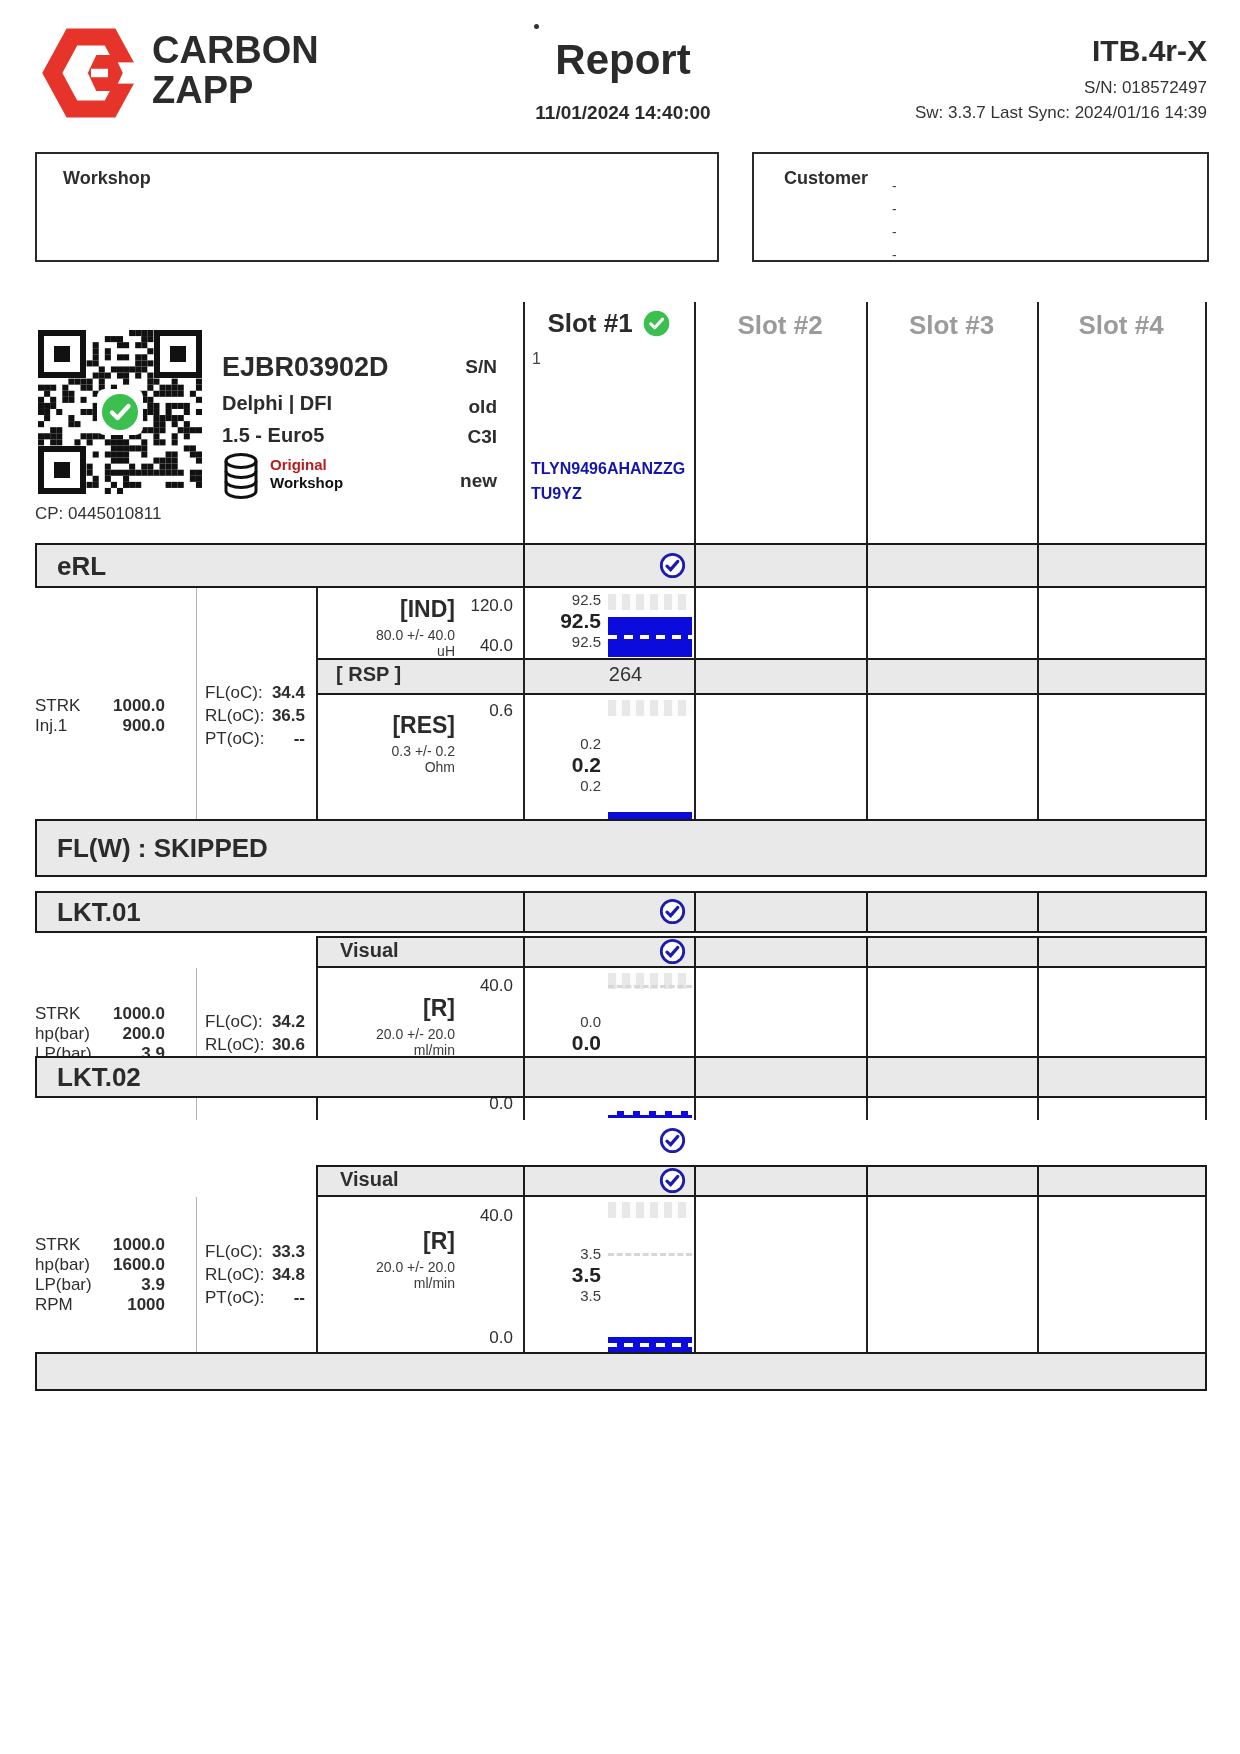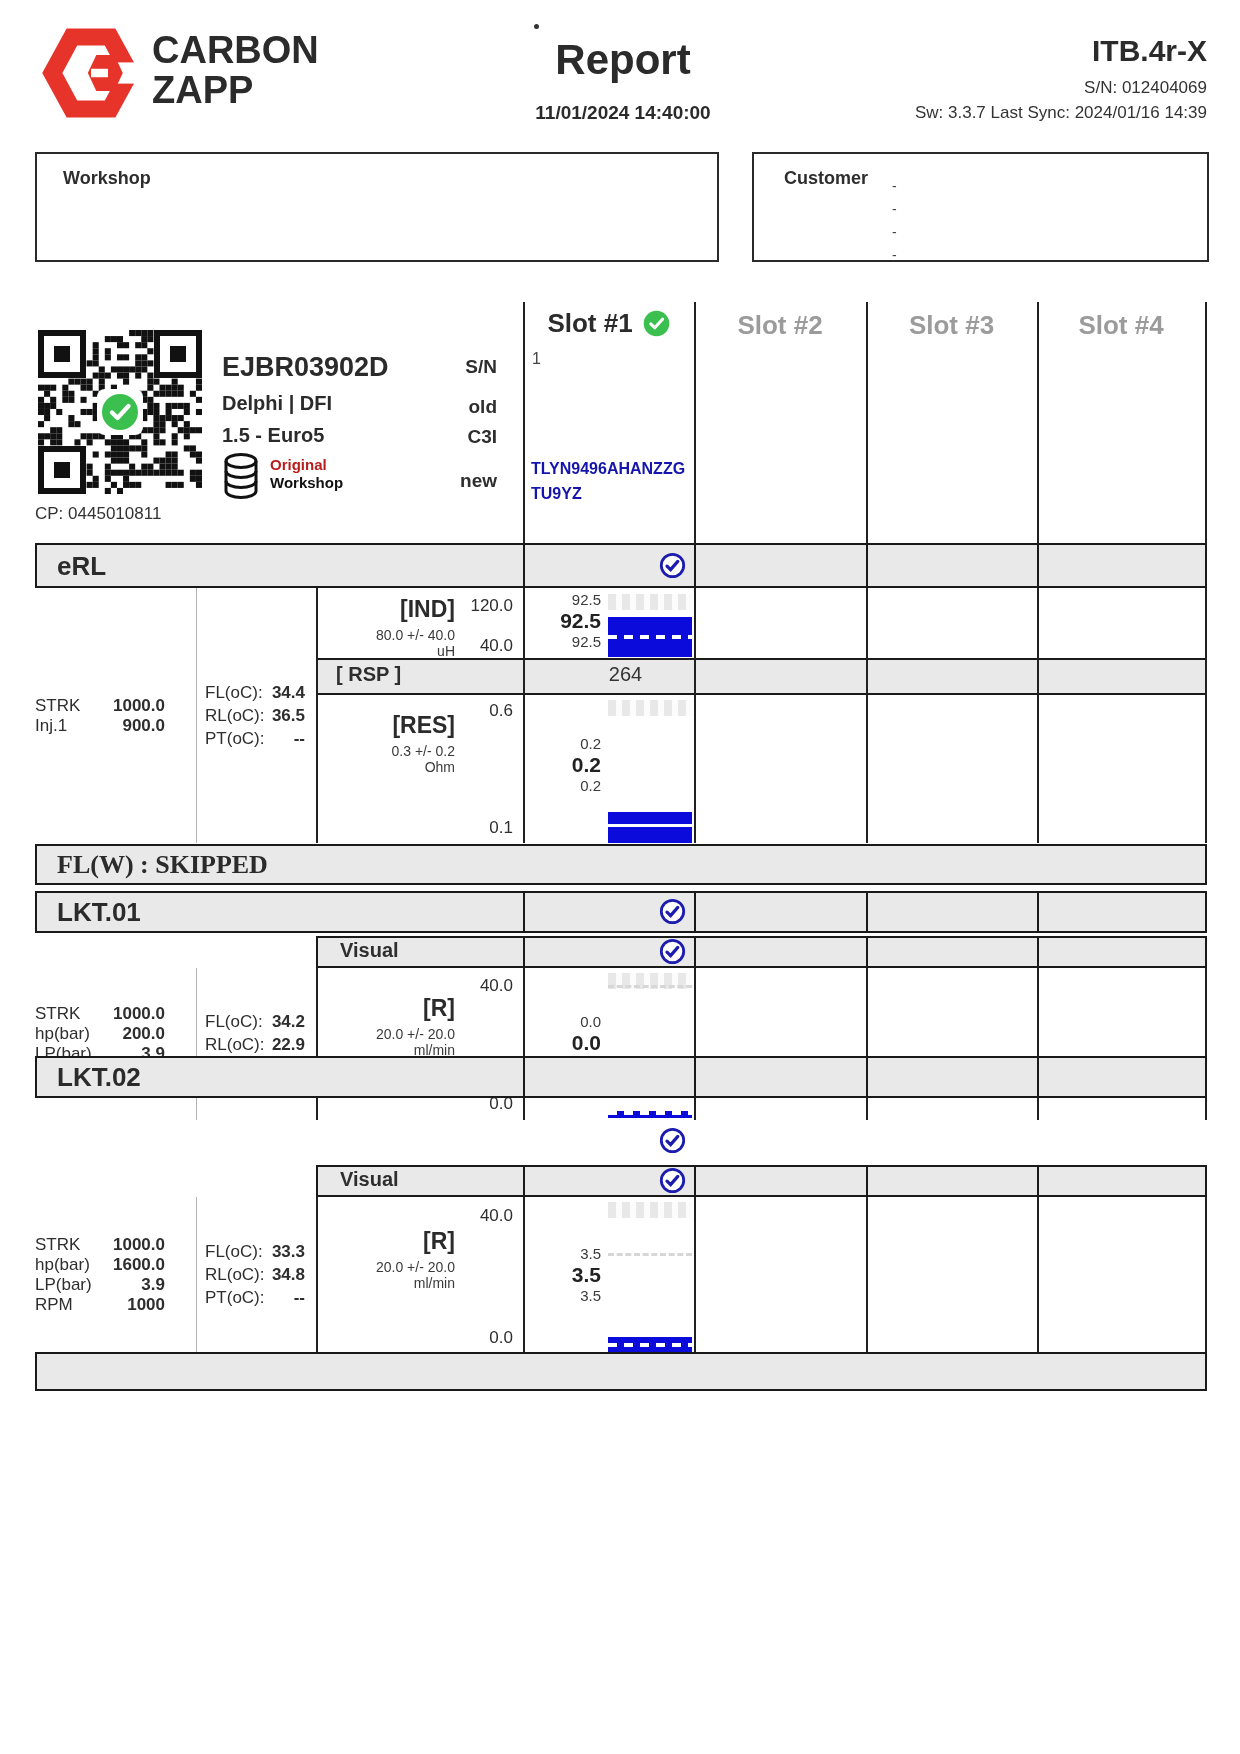--- a/index.html
+++ b/index.html
@@ -74,21 +74,21 @@
     <rect x="50" y="46" width="16" height="8" fill="#fff"></rect>
   </svg>
   <div class="abs" style="left:152px;top:30px;font-size:38px;font-weight:800;letter-spacing:0px;color:#2b2b2b;line-height:40px;">CARBON</div>
   <div class="abs" style="left:152px;top:70px;font-size:38px;font-weight:800;color:#2b2b2b;line-height:40px;">ZAPP</div>
   <div class="abs" style="left:534px;top:24px;width:5px;height:5px;background:#333;border-radius:50%;"></div>
 
   <div class="abs tc" style="left:423px;top:36px;width:400px;font-size:42px;font-weight:700;color:#2b2b2b;">Report</div>
   <div class="abs tc b700" style="left:423px;top:102px;width:400px;font-size:19px;color:#2b2b2b;">11/01/2024 14:40:00</div>
 
   <div class="abs tr b700" style="right:33px;top:34px;width:300px;font-size:30px;color:#2b2b2b;">ITB.4r-X</div>
-  <div class="abs tr" style="right:33px;top:78px;width:300px;font-size:17px;color:#333;">S/N: 012404069</div>
+  <div class="abs tr" style="right:33px;top:78px;width:300px;font-size:17px;color:#333;">S/N: 018572497</div>
   <div class="abs tr" style="right:33px;top:103px;width:420px;font-size:17px;color:#333;">Sw: 3.3.7 Last Sync: 2024/01/16 14:39</div>
 
   <div class="obox" style="left:35px;top:152px;width:684px;height:110px;">
     <div class="abs b700" style="left:26px;top:14px;font-size:18px;">Workshop</div>
   </div>
   <div class="obox" style="left:752px;top:152px;width:457px;height:110px;">
     <div class="abs b700" style="left:30px;top:14px;font-size:18px;">Customer</div>
     <div class="abs" style="left:138px;top:24px;font-size:14px;color:#444;">-</div>
     <div class="abs" style="left:138px;top:47px;font-size:14px;color:#444;">-</div>
     <div class="abs" style="left:138px;top:70px;font-size:14px;color:#444;">-</div>
@@ -488,21 +488,21 @@
   </div>
 
   <div class="vline-light" style="left:196px;top:588px;height:255px;"></div>
   <div class="vline" style="left:316px;top:588px;height:255px;"></div>
   <div class="vline" style="left:523px;top:588px;height:255px;"></div>
   <div class="vline" style="left:694px;top:588px;height:255px;"></div>
   <div class="vline" style="left:866px;top:588px;height:255px;"></div>
   <div class="vline" style="left:1037px;top:588px;height:255px;"></div>
   <div class="vline" style="left:1205px;top:588px;height:255px;"></div>
 
-  <div class="band" style="top:844px;height:41px;font-family:Liberation Serif, serif;">
+  <div class="band" style="top:819px;height:58px;">
     <div class="title">FL(W) : SKIPPED</div>
   </div>
 
   <div class="band" style="top:891px;height:42px;">
     <div class="title">LKT.01</div>
     <div class="bdiv" style="left:486px;"></div>
     <div class="bdiv" style="left:657px;"></div>
     <div class="bdiv" style="left:829px;"></div>
     <div class="bdiv" style="left:1000px;"></div>
   </div>
@@ -539,21 +539,21 @@
         <span class="v">1000</span>
       </div>
   </div>
   <div class="pblock" style="left:205px;top:968px;width:100px;height:152px;">
     <div class="trow">
         <span>FL(oC):</span>
         <span class="v">34.2</span>
       </div>
     <div class="trow">
         <span>RL(oC):</span>
-        <span class="v">22.9</span>
+        <span class="v">30.6</span>
       </div>
     <div class="trow">
         <span>PT(oC):</span>
         <span class="v">--</span>
       </div>
   </div>
 
   <div class="testlabel" style="left:330px;top:995px;width:125px;">
     <div class="main">[R]</div>
     <div class="spec">20.0 +/- 20.0</div>

